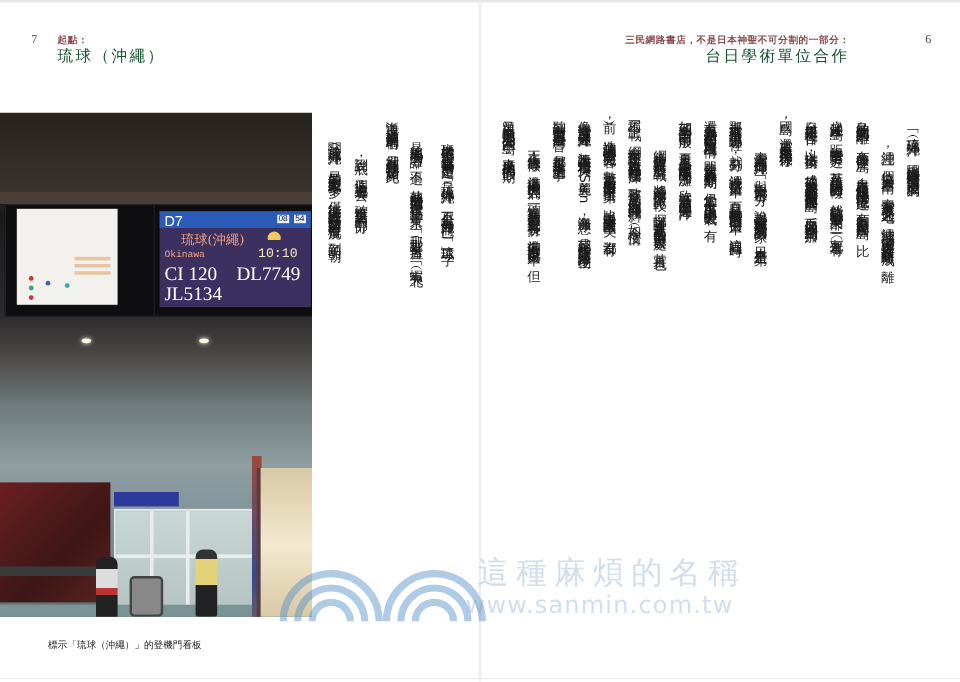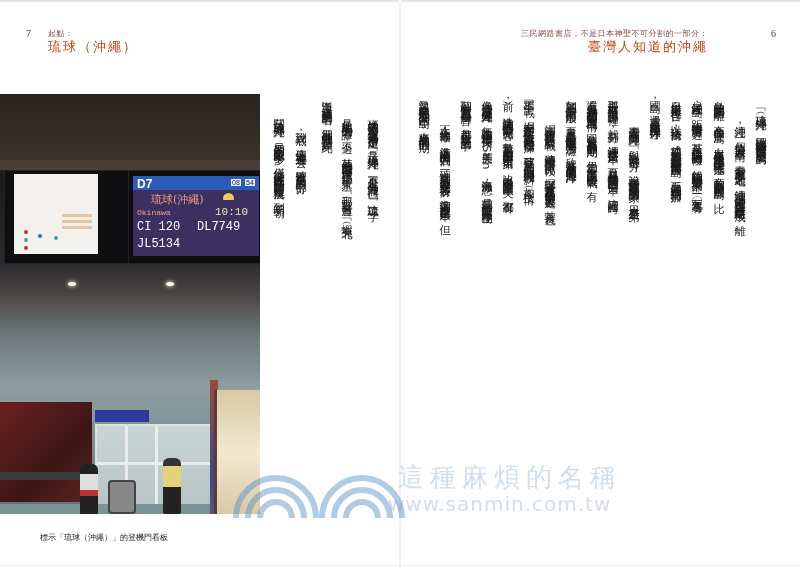--- a/index.html
+++ b/index.html
@@ -4,42 +4,42 @@
 <style>
   html, body { margin:0; padding:0; }
   body { width:800px; height:568px; background:#ffffff; position:relative; overflow:hidden;
          font-family:"DejaVu Serif", "Liberation Serif", serif; color:#1a1a1a; }
   .top-rule { position:absolute; left:0; top:0; width:800px; height:2px; background:#e6e6e6; }
   .bottom-rule { position:absolute; left:0; top:565px; width:800px; height:1px; background:#eeeeee; }
   .spine { position:absolute; left:399px; top:0; width:2px; height:568px; background:linear-gradient(to right,#f4f4f4,#e9e9e9,#f4f4f4); }
 
   
   .page-num { position:absolute; top:28px; font-size:10px; color:#444; font-family:"Liberation Serif", serif; }
-  .hdr-small { position:absolute; font-size:8px; color:#8a4a4a; letter-spacing:0.5px; }
-  .hdr-big { position:absolute; font-size:13px; color:#c2410c; letter-spacing:2px; }
+  .hdr-small { position:absolute; font-size:8px; color:#8a4a4a; letter-spacing:0.5px;font-weight:bold; }
+  .hdr-big { position:absolute; font-size:13px; color:#14532d; letter-spacing:2px; }
 
   
   .photo { position:absolute; left:0; top:94px; width:260px; height:420px; overflow:hidden;
            background:linear-gradient(#2a2724 0%, #3a3531 12%, #1c1a18 20%, #2b2a2e 40%, #4c4744 48%, #6e7a7c 58%, #8e9ea1 70%, #7d9297 82%, #5e7073 100%); }
   .ceiling { position:absolute; left:0; top:0; width:260px; height:70px; background:linear-gradient(#28231f,#3b342e); }
   .beam { position:absolute; left:0; top:66px; width:260px; height:10px; background:#4a3f37; }
   .monitor-frame { position:absolute; top:76px; height:92px; background:#0e0e10; border:1px solid #222; }
   .mon-left { left:4px; width:124px; }
   .mon-right { left:128px; width:132px; }
   .screen-white { position:absolute; left:14px; top:80px; width:84px; height:80px; background:#f2f1ee; }
   .screen-white .line { position:absolute; height:3px; background:#e8c5a0; }
   .screen-white .dot { position:absolute; width:4px; height:4px; border-radius:50%; }
   .screen-blue { position:absolute; left:133px; top:82px; width:126px; height:80px; background:#3b3060; }
   .screen-blue .bar { position:absolute; left:0; top:0; width:126px; height:14px; background:#2a5bb8; }
-  .gate { position:absolute; left:4px; top:1px; font-family:"Liberation Sans", sans-serif; font-weight:bold; font-size:12px; color:#fff; }
+  .gate { position:absolute; left:4px; top:1px; font-family:"Liberation Sans", sans-serif; font-weight:normal; font-size:12px; color:#fff; }
   .clock { position:absolute; top:3px; font-family:"Liberation Sans", sans-serif; font-size:7px; background:#e8eefc; color:#223; padding:0 1px; }
   .dest-cn { position:absolute; left:18px; top:16px; font-size:11px; color:#f0a080; }
   .dest-en { position:absolute; left:4px; top:32px; font-family:"Liberation Mono", monospace; font-size:8px; color:#f0a080; }
   .time { position:absolute; left:82px; top:30px; font-family:"Liberation Mono", monospace; font-size:11px; color:#f2e5b8; }
-  .flt { position:absolute; font-family:Liberation Mono, monospace; font-size:12px; color:#ffffff; }
+  .flt { position:absolute; font-family:Liberation Serif, serif; font-size:16px; color:#ffffff; }
   .sun { position:absolute; left:90px; top:17px; width:11px; height:7px; border-radius:6px 6px 1px 1px; background:#f4c860; }
   .lights { position:absolute; top:188px; width:8px; height:4px; border-radius:50%; background:#fff7e0; box-shadow:0 0 4px #fff; }
   .sign { position:absolute; left:95px; top:316px; width:54px; height:12px; background:#2d3a9c; color:#fff; font-size:6px; font-family:"Liberation Sans", sans-serif; line-height:12px; text-align:center; }
   .red-wall { position:absolute; left:0; top:308px; width:92px; height:100px; background:linear-gradient(135deg,#6b2020,#3d1616 60%,#5a2420); }
   .window { position:absolute; left:95px; top:330px; width:115px; height:78px; background:linear-gradient(#c9d6d6,#b6c4c3); border:2px solid #dde3e2; }
   .mullion { position:absolute; background:#e8eceb; }
   .floor { position:absolute; left:0; top:410px; width:260px; height:104px; background:linear-gradient(#7b9596,#5f7a7c); }
   .person1 { position:absolute; left:80px; top:370px; width:18px; height:52px; background:linear-gradient(#222 0 20%,#ddd 20% 50%,#b33 50% 62%,#222 62%); border-radius:6px 6px 2px 2px; }
   .person2 { position:absolute; left:163px; top:364px; width:18px; height:56px; background:linear-gradient(#333 0 14%,#e4d27a 14% 52%,#222 52%); border-radius:6px 6px 2px 2px; }
   .stroller { position:absolute; left:108px; top:386px; width:24px; height:30px; border:2px solid #444; border-radius:4px; background:#888; }
@@ -63,21 +63,21 @@
 
 <div class="top-rule"></div>
 <div class="spine"></div>
 <div class="bottom-rule"></div>
 
 <div class="page-num" style="left:26px;">7</div>
 <div class="hdr-small" style="left:48px; top:28px;">起點：</div>
 <div class="hdr-big" style="left:48px; top:38px;">琉球（沖繩）</div>
 
 <div class="hdr-small" style="right:92px; top:28px;">三民網路書店，不是日本神聖不可分割的一部分：</div>
-<div class="hdr-big" style="right:92px; top:38px;">臺灣人知道的沖繩</div>
+<div class="hdr-big" style="right:92px; top:38px;">台日學術單位合作</div>
 <div class="page-num" style="left:771px;">6</div>
 
 <div class="photo">
   <div class="ceiling"></div>
   <div class="beam"></div>
   <div class="monitor-frame mon-left"></div>
   <div class="monitor-frame mon-right"></div>
   <div class="screen-white">
     <div class="line" style="left:48px; top:40px; width:30px;"></div>
     <div class="line" style="left:48px; top:46px; width:30px;"></div>

